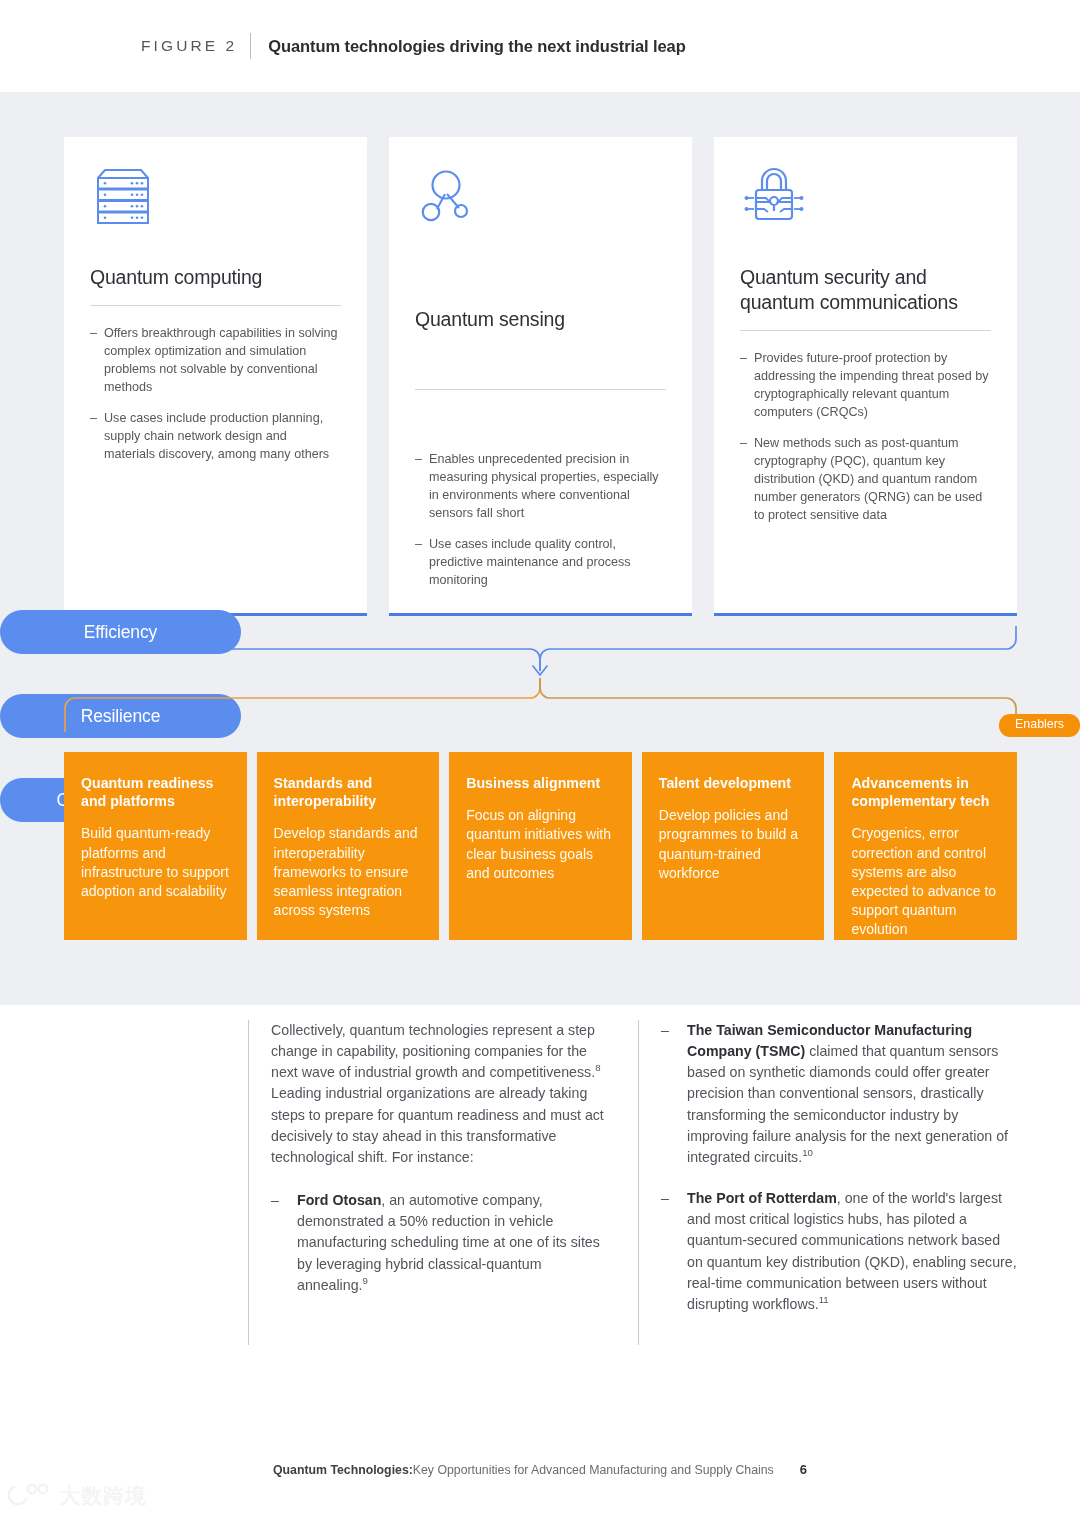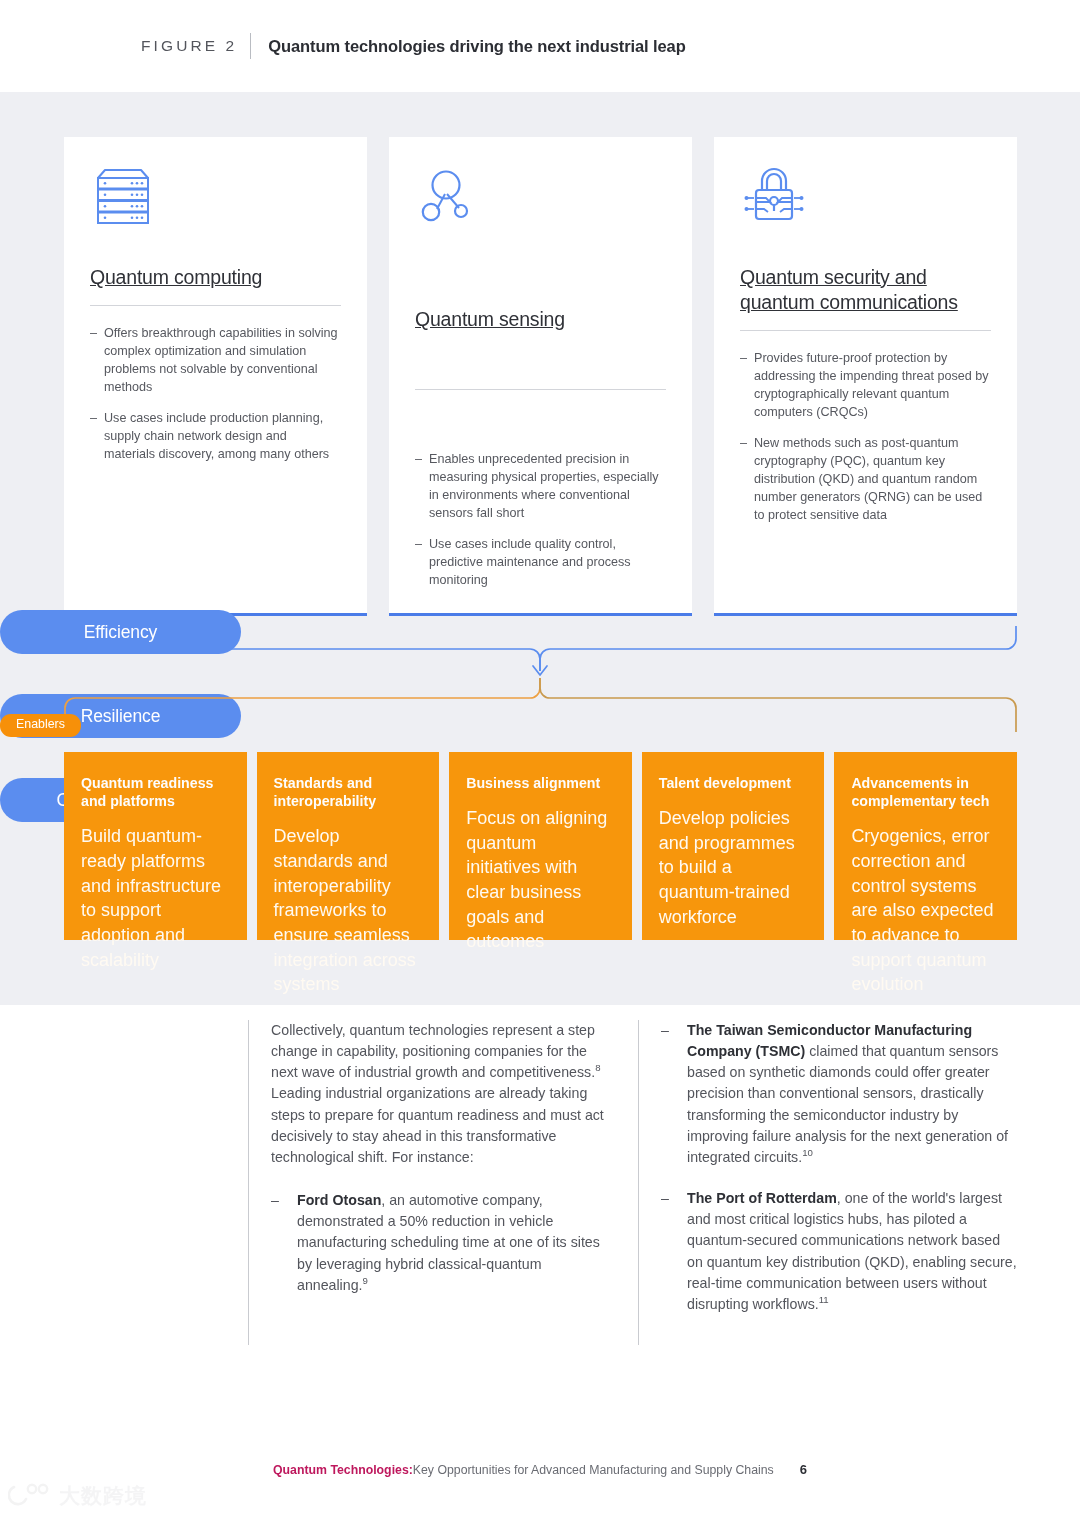--- a/index.html
+++ b/index.html
@@ -78,21 +78,20 @@
     display: flex;
     align-items: flex-start;
   }
   .card-title {
     font-size: 19.5px;
     font-weight: 400;
     color: #2f3137;
     line-height: 1.28;
     letter-spacing: -0.2px;
     margin-top: 22px;
-    text-decoration: underline;
   }
   .card-rule {
     height: 1px;
     background: #d3d5da;
     margin-top: 15px;
     margin-bottom: 18px;
   }
   .bullets { }
   .bullet {
     display: flex;
@@ -150,21 +149,21 @@
     top: 568px;
     width: 953px;
     height: 72px;
     pointer-events: none;
   }
   .enablers-chip {
     position: absolute;
     left: 0; top: 622px;
     width: 1080px;
     display: flex;
-    justify-content: flex-start;
+    justify-content: flex-end;
   }
   .enablers-chip span {
     background: #f79009;
     color: #ffffff;
     border-radius: 11px;
     font-size: 12.4px;
     padding: 4px 16px 5px 16px;
     line-height: 1.1;
   }
 
@@ -186,21 +185,21 @@
   }
   .enabler h4 {
     margin: 0 0 14px 0;
     font-size: 14.2px;
     font-weight: 700;
     line-height: 1.28;
     color: #fdfdfd;
   }
   .enabler p {
     margin: 0;
-    font-size: 18px;
+    font-size: 14px;
     line-height: 1.37;
     color: #fffaf2;
   }
 
   
   .body-cols {
     position: absolute;
     left: 248px; top: 1020px;
     width: 780px;
     display: flex;
@@ -240,21 +239,21 @@
   .footer {
     position: absolute;
     left: 0; top: 1462px;
     width: 1080px;
     display: flex;
     justify-content: center;
     align-items: baseline;
     font-size: 12.3px;
     color: #6a6c73;
   }
-  .footer .ftitle { font-weight: 700; color: #be185d; }
+  .footer .ftitle { font-weight: 700; color: #404040; }
   .footer .fsub { }
   .footer .fpage {
     font-weight: 700;
     color: #2e3036;
     margin-left: 26px;
     font-size: 13px;
   }
 
   
   .watermark {

